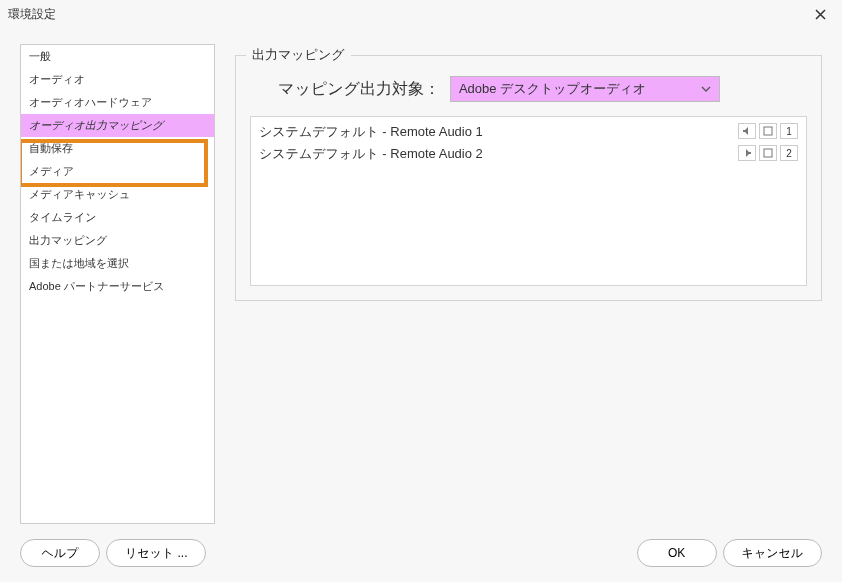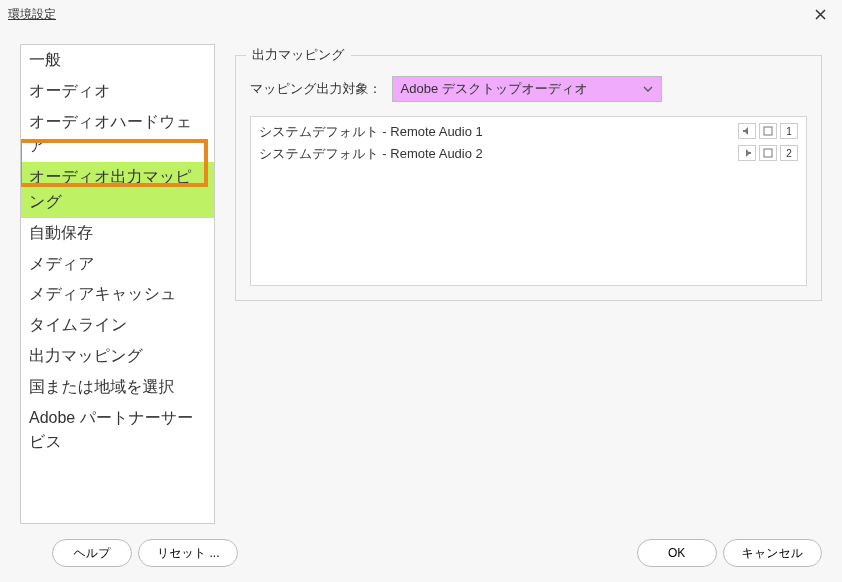--- a/index.html
+++ b/index.html
@@ -1,41 +1,41 @@
 <!DOCTYPE html>
 <html><head>
 <meta charset="utf-8">
 <style>
   * { box-sizing: border-box; margin: 0; padding: 0; font-family: "Meiryo", "Yu Gothic", "MS PGothic", sans-serif; }
   body { width: 842px; height: 582px; background: #f7f7f7; font-size: 13px; color: #333; }
   .window { width: 842px; height: 582px; display: flex; flex-direction: column; position: relative; }
-  .titlebar { height: 28px; display: flex; align-items: center; padding: 0 8px; text-decoration: underline; }
+  .titlebar { height: 28px; display: flex; align-items: center; padding: 0 8px; }
   .titlebar-title { flex: 1; font-size: 12px; }
   .close-btn { width: 28px; height: 28px; display: flex; align-items: center; justify-content: center; cursor: pointer; }
   .close-btn svg { width: 11px; height: 11px; stroke: #333; stroke-width: 1.5; }
   .content { flex: 1; display: flex; padding: 16px 20px 8px 20px; gap: 20px; }
   .sidebar { width: 195px; border: 1px solid #ccc; background: #fff; overflow: hidden; position: relative; }
   .sidebar-list { list-style: none; }
-  .sidebar-item { padding: 3px 8px; font-size: 16px; cursor: pointer; line-height: 1.55; }
-  .sidebar-item.selected { background: #bef264; }
+  .sidebar-item { padding: 3px 8px; font-size: 11px; cursor: pointer; line-height: 1.55; }
+  .sidebar-item.selected { background: #f0abfc; font-style: italic; }
   .highlight-box { position: absolute; left: -3px; top: 94px; width: 190px; height: 48px; border: 4px solid #e68a1e; pointer-events: none; }
   .main { flex: 1; display: flex; flex-direction: column; }
   .fieldset { border: 1px solid #d4d4d4; padding: 12px 14px 14px 14px; margin-top: 2px; }
   .fieldset-legend { padding: 0 6px; font-size: 13px; color: #333; margin-left: -4px; }
   .mapping-row { display: flex; align-items: center; gap: 10px; margin-bottom: 14px; }
-  .mapping-label { font-size: 13px; }
+  .mapping-label { font-size: 16px; margin-left: 28px; }
   .select-wrap { display: inline-flex; align-items: center; border: 1px solid #bdbdbd; background: #f0abfc; height: 26px; padding: 0 8px; width: 270px; justify-content: space-between; }
   .select-wrap svg { width: 10px; height: 10px; stroke: #555; }
   .mapping-list { border: 1px solid #d4d4d4; background: #fff; height: 170px; padding: 4px; }
   .mapping-item { display: flex; align-items: flex-start; padding: 2px 4px; font-size: 13px; }
   .mapping-item-label { flex: 1; }
   .mapping-icons { display: flex; gap: 3px; align-items: center; }
   .icon-box { width: 18px; height: 16px; border: 1px solid #ccc; display: flex; align-items: center; justify-content: center; font-size: 10px; background: #fff; }
   .icon-box svg { width: 12px; height: 12px; stroke: #555; fill: none; }
-  .footer { height: 50px; display: flex; align-items: center; padding: 0 20px 8px 20px; margin-left: 32px; }
+  .footer { height: 50px; display: flex; align-items: center; padding: 0 20px 8px 20px; }
   .footer-left { display: flex; gap: 6px; }
   .footer-right { margin-left: auto; display: flex; gap: 6px; }
   .btn { min-width: 80px; height: 28px; border: 1px solid #bbb; background: #fff; border-radius: 14px; font-size: 12px; cursor: pointer; display: inline-flex; align-items: center; justify-content: center; padding: 0 18px; }
 </style>
 </head>
 <body>
 <div class="window">
 
   <div class="titlebar">
     <span class="titlebar-title">環境設定</span>

